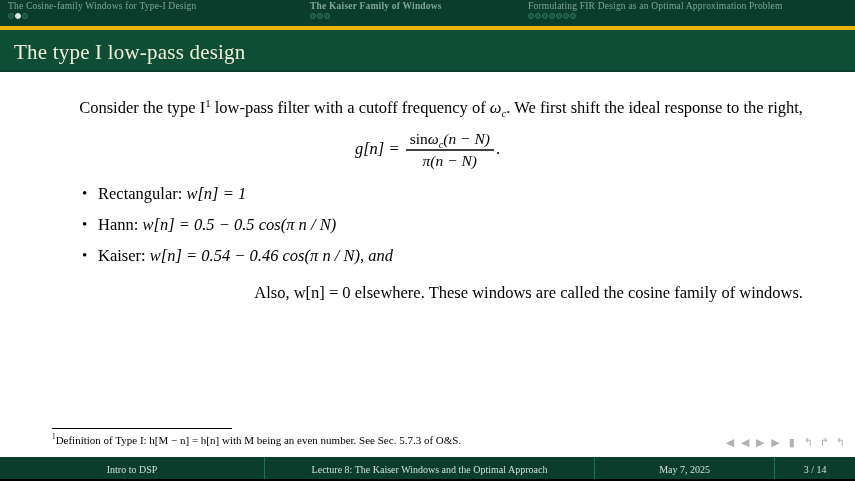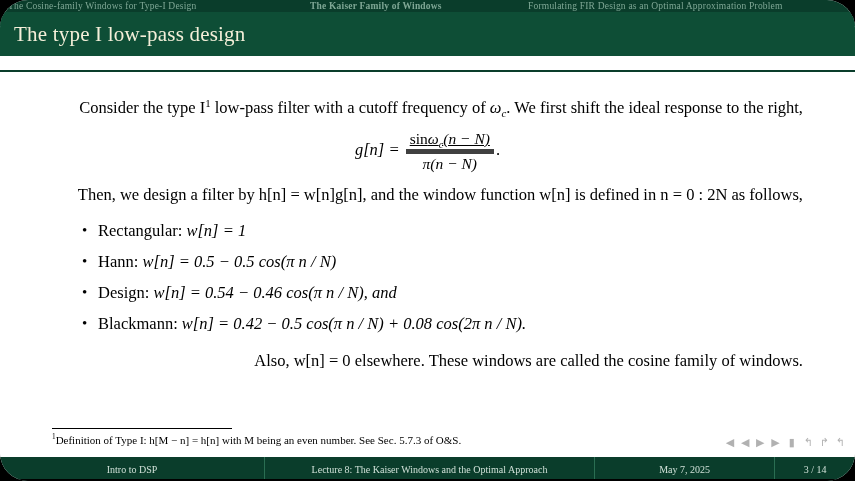--- a/index.html
+++ b/index.html
@@ -10,23 +10,22 @@
   body {
     width: 855px;
     height: 481px;
     overflow: hidden;
     font-family: "Liberation Serif", serif;
   }
   .slide {
     position: relative;
     width: 855px;
     height: 481px;
-    background: #ffffff;
+    background: #eab308;
     overflow: hidden;
-    border-radius: 28px;
   }
 
   
   .navbar {
     position: absolute;
     left: 0; top: 0;
     width: 855px;
     height: 26px;
     background: #0a3d2b;
     color: #b9d6c8;
@@ -66,21 +65,21 @@
     background: #14563c;
     border: 1px solid #2f7257;
     box-sizing: border-box;
     display: inline-block;
   }
   .dot.on { background: #dfe9e3; border-color: #dfe9e3; }
 
   
   .titlebar {
     position: absolute;
-    left: 0; top: 12px;
+    left: 0; top: 30px;
     width: 855px;
     height: 44px;
     background: #0e4e36;
     color: #f4efd9;
     display: flex;
     align-items: center;
   }
   .titlebar .frametitle {
     font-size: 21px;
     padding-left: 14px;
@@ -120,23 +119,22 @@
   }
   .frac {
     display: inline-block;
     vertical-align: middle;
     text-align: center;
     margin: 0 2px;
   }
   .frac .num {
     display: block;
     padding: 0 4px 1px 4px;
-    border-bottom: 5px solid #404040;
+    border-bottom: 2px solid #404040;
     font-size: 15.5px;
-    text-decoration: underline;
   }
   .frac .den {
     display: block;
     padding: 1px 4px 0 4px;
     font-size: 15.5px;
   }
   .bullets {
     list-style: none;
     margin: 8px 0 0 0;
     padding: 0 0 0 30px;
@@ -279,38 +277,33 @@
     </p>
 
     <div class="eq-display">
       <span class="mvar">g[n] =</span>
       <span class="frac">
         <span class="num"><span>sin</span><span class="mvar">ω</span><sub class="mvar">c</sub><span class="mvar">(n − N)</span></span>
         <span class="den mvar">π(n − N)</span>
       </span><span>.</span>
     </div>
 
-    <p class="para">Then, we design a filter by h[n] = w[n]g[n], and the window function w[n] is defined in n = 0 : 2N as follows,</p>
 
     <ul class="bullets">
       <li>
         <span>Rectangular:</span>
         <span class="mvar">w[n] = 1</span>
       </li>
       <li>
         <span>Hann:</span>
         <span class="mvar">w[n] = 0.5 − 0.5 cos(π n / N)</span>
       </li>
       <li>
-        <span>Design:</span>
+        <span>Kaiser:</span>
         <span class="mvar">w[n] = 0.54 − 0.46 cos(π n / N), and</span>
-      </li>
-      <li>
-        <span>Blackmann:</span>
-        <span class="mvar">w[n] = 0.42 − 0.5 cos(π n / N) + 0.08 cos(2π n / N).</span>
       </li>
     </ul>
 
     <p class="para">Also, w[n] = 0 elsewhere. These windows are called the cosine family of windows.</p>
   </div>
 
   <div class="footnote-rule"></div>
   <div class="footnote">
     <sup>1</sup><span>Definition of Type I: h[M − n] = h[n] with M being an even number. See Sec. 5.7.3 of O&amp;S.</span>
   </div>

